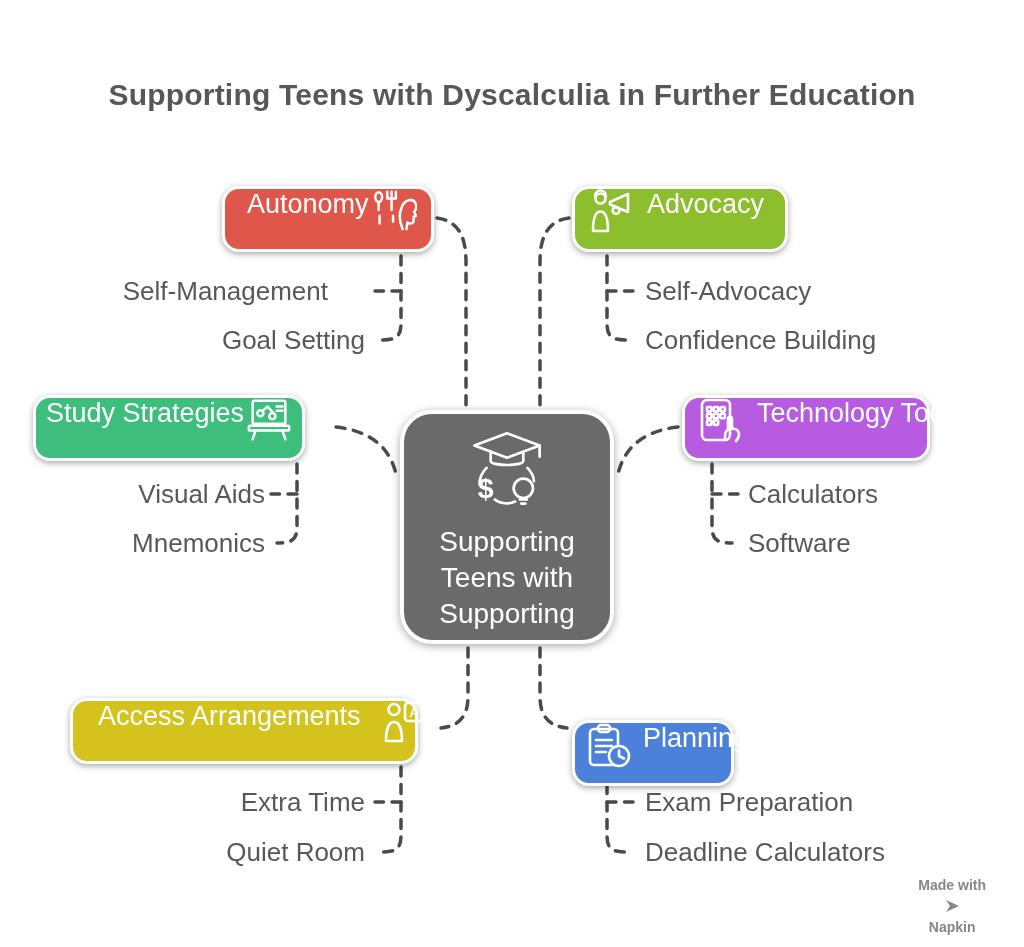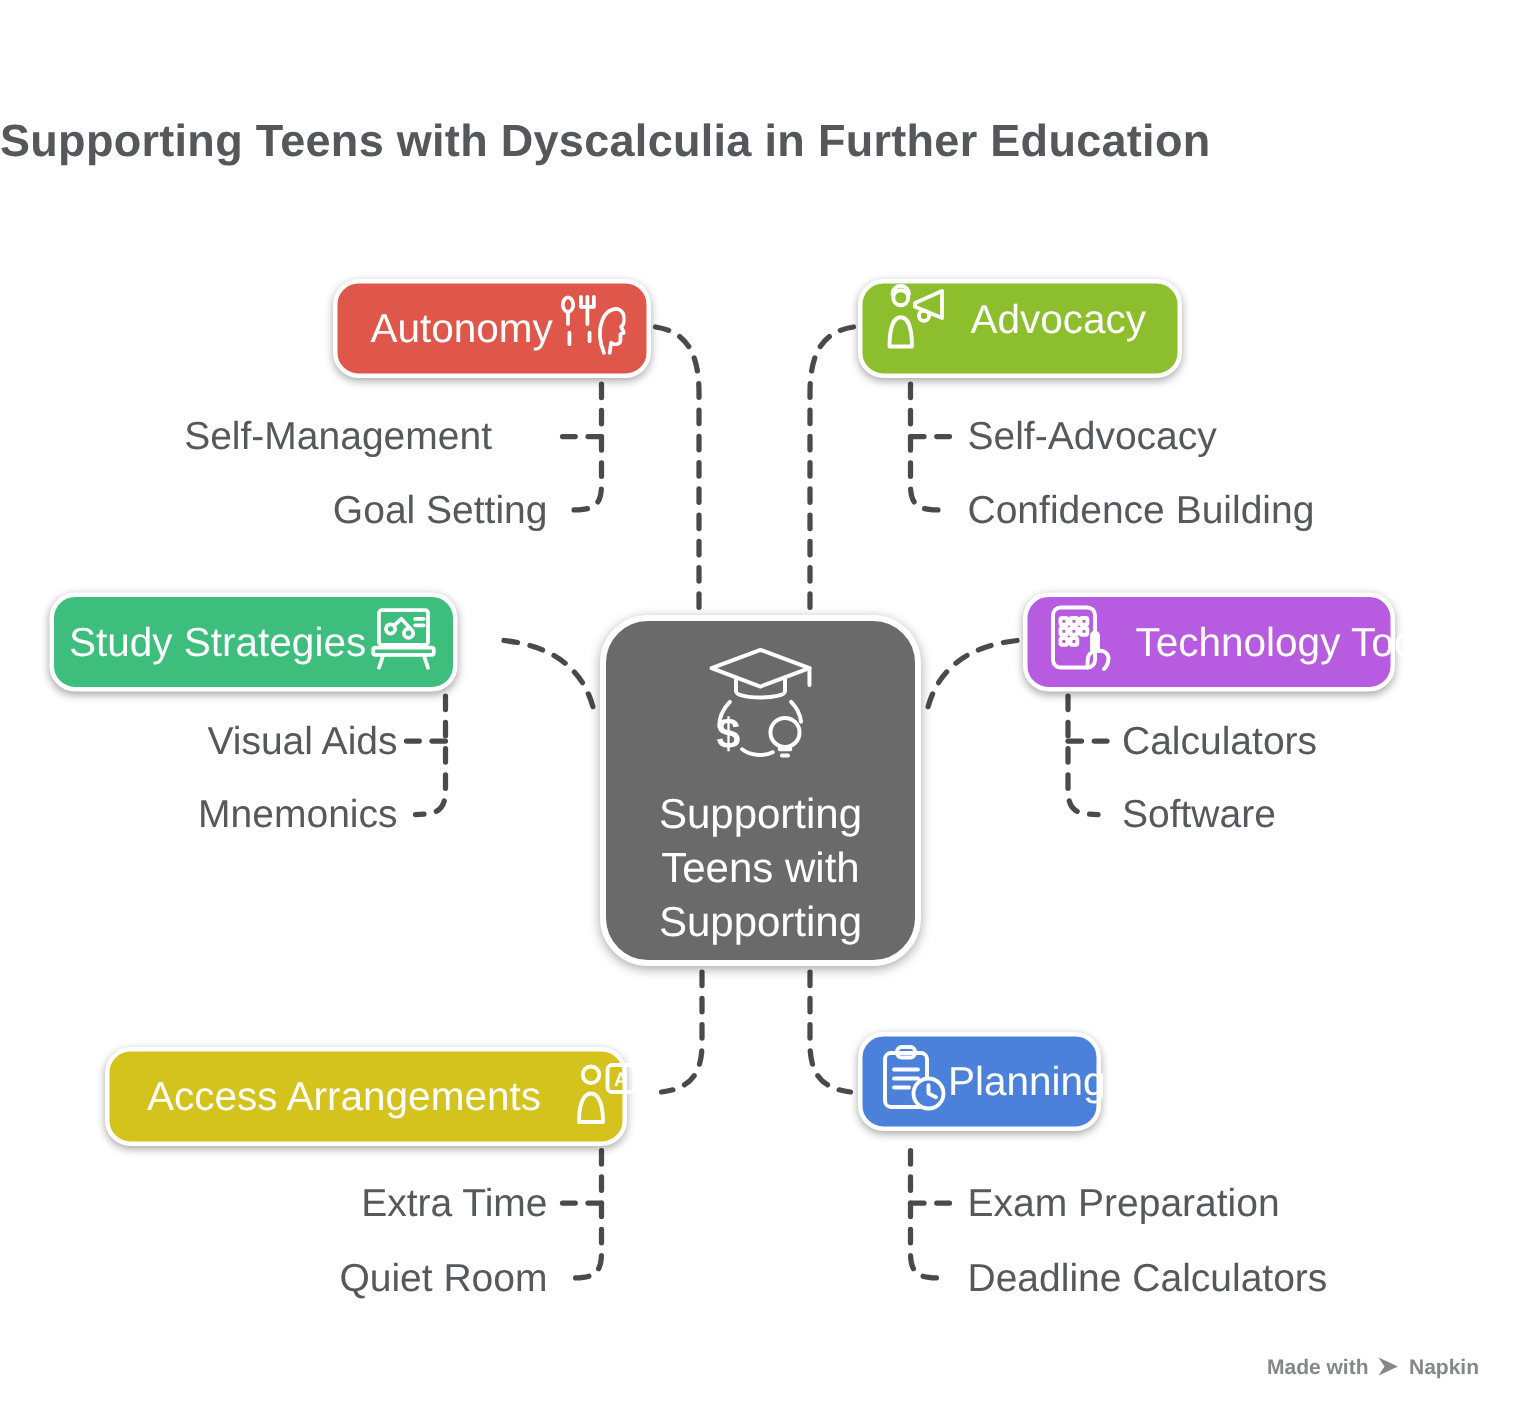--- a/index.html
+++ b/index.html
@@ -1,50 +1,50 @@
 <!DOCTYPE html>
 <html><head>
 <meta charset="utf-8">
 <style>
   html,body{margin:0;padding:0;background:#ffffff;}
   .canvas{
     position:relative;width:1024px;height:947px;background:#ffffff;overflow:hidden;
     font-family:"Liberation Sans", sans-serif;
   }
   .title{
-    position:absolute;top:78px;left:0;width:1024px;
+    position:absolute;top:78px;left:0;width:1024px;text-align:center;
     font-size:30px;font-weight:700;color:#56575A;letter-spacing:0.2px;
   }
   .pill{
-    position:absolute;display:flex;align-items:center;box-sizing:border-box;
+    position:absolute;display:flex;align-items:flex-start;box-sizing:border-box;
     background:var(--pill);border:3px solid #ffffff;border-radius:17px;
     box-shadow:0 2px 6px rgba(0,0,0,0.35);color:#ffffff;
   }
   .pill .label{font-size:27px;font-weight:500;white-space:nowrap;}
   .pill-autonomy{left:222px;top:186px;width:212px;height:66px;justify-content:space-between;padding:0 14px 0 22px;}
   .pill-advocacy{left:572px;top:186px;width:216px;height:66px;padding:0 20px 12px 13px;gap:13px;}
   .pill-study{left:33px;top:395px;width:272px;height:66px;justify-content:space-between;padding:0 15px 0 10px;}
   .pill-tech{left:682px;top:395px;width:248px;height:66px;padding:0 18px 0 13px;gap:13px;}
   .pill-access{left:70px;top:698px;width:348px;height:66px;justify-content:space-between;padding:0 13px 0 25px;gap:20px;}
-  .pill-planning{left:572px;top:688px;width:162px;height:66px;padding:0 16px 0 11px;}
+  .pill-planning{left:572px;top:720px;width:162px;height:66px;padding:0 16px 0 11px;gap:11px;}
   .center-node{
     position:absolute;left:400px;top:410px;width:214px;height:234px;box-sizing:border-box;
     background:var(--pill);border:4px solid #ffffff;border-radius:32px;
     box-shadow:0 2px 8px rgba(0,0,0,0.35);
     display:flex;flex-direction:column;align-items:center;padding-top:16px;
   }
   .center-text{margin-top:4px;text-align:center;color:#ffffff;font-size:28px;line-height:36px;font-weight:400;}
   .child-label{
     position:absolute;transform:translateY(-50%);white-space:nowrap;
     font-size:26px;font-weight:500;color:#57585B;
   }
   .connectors{position:absolute;left:0;top:0;pointer-events:none;}
   .footer{
-    position:absolute;right:38px;bottom:28px;display:flex;align-items:center;gap:6px;
-    font-size:14px;font-weight:700;color:#85878A;
+    position:absolute;right:38px;bottom:12px;display:flex;align-items:center;gap:6px;
+    font-size:14px;font-weight:700;color:#85878A;flex-direction:column;
   }
   svg .stroke{fill:none;stroke:#ffffff;stroke-width:2.6;stroke-linecap:round;stroke-linejoin:round;}
   svg .knockout{fill:var(--pill);stroke:#ffffff;stroke-width:2.6;}
 </style>
 </head>
 <body>
 
 <div class="canvas">
 
   <svg class="connectors" width="1024" height="947" viewBox="0 0 1024 947">

